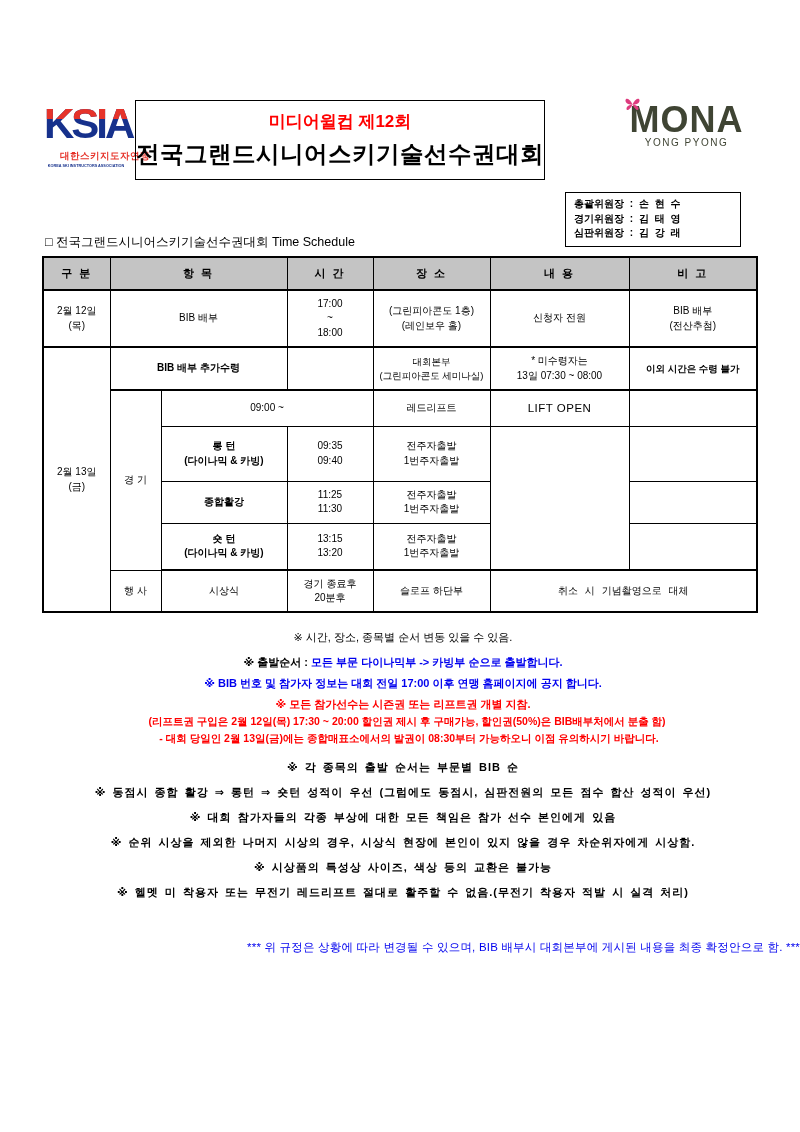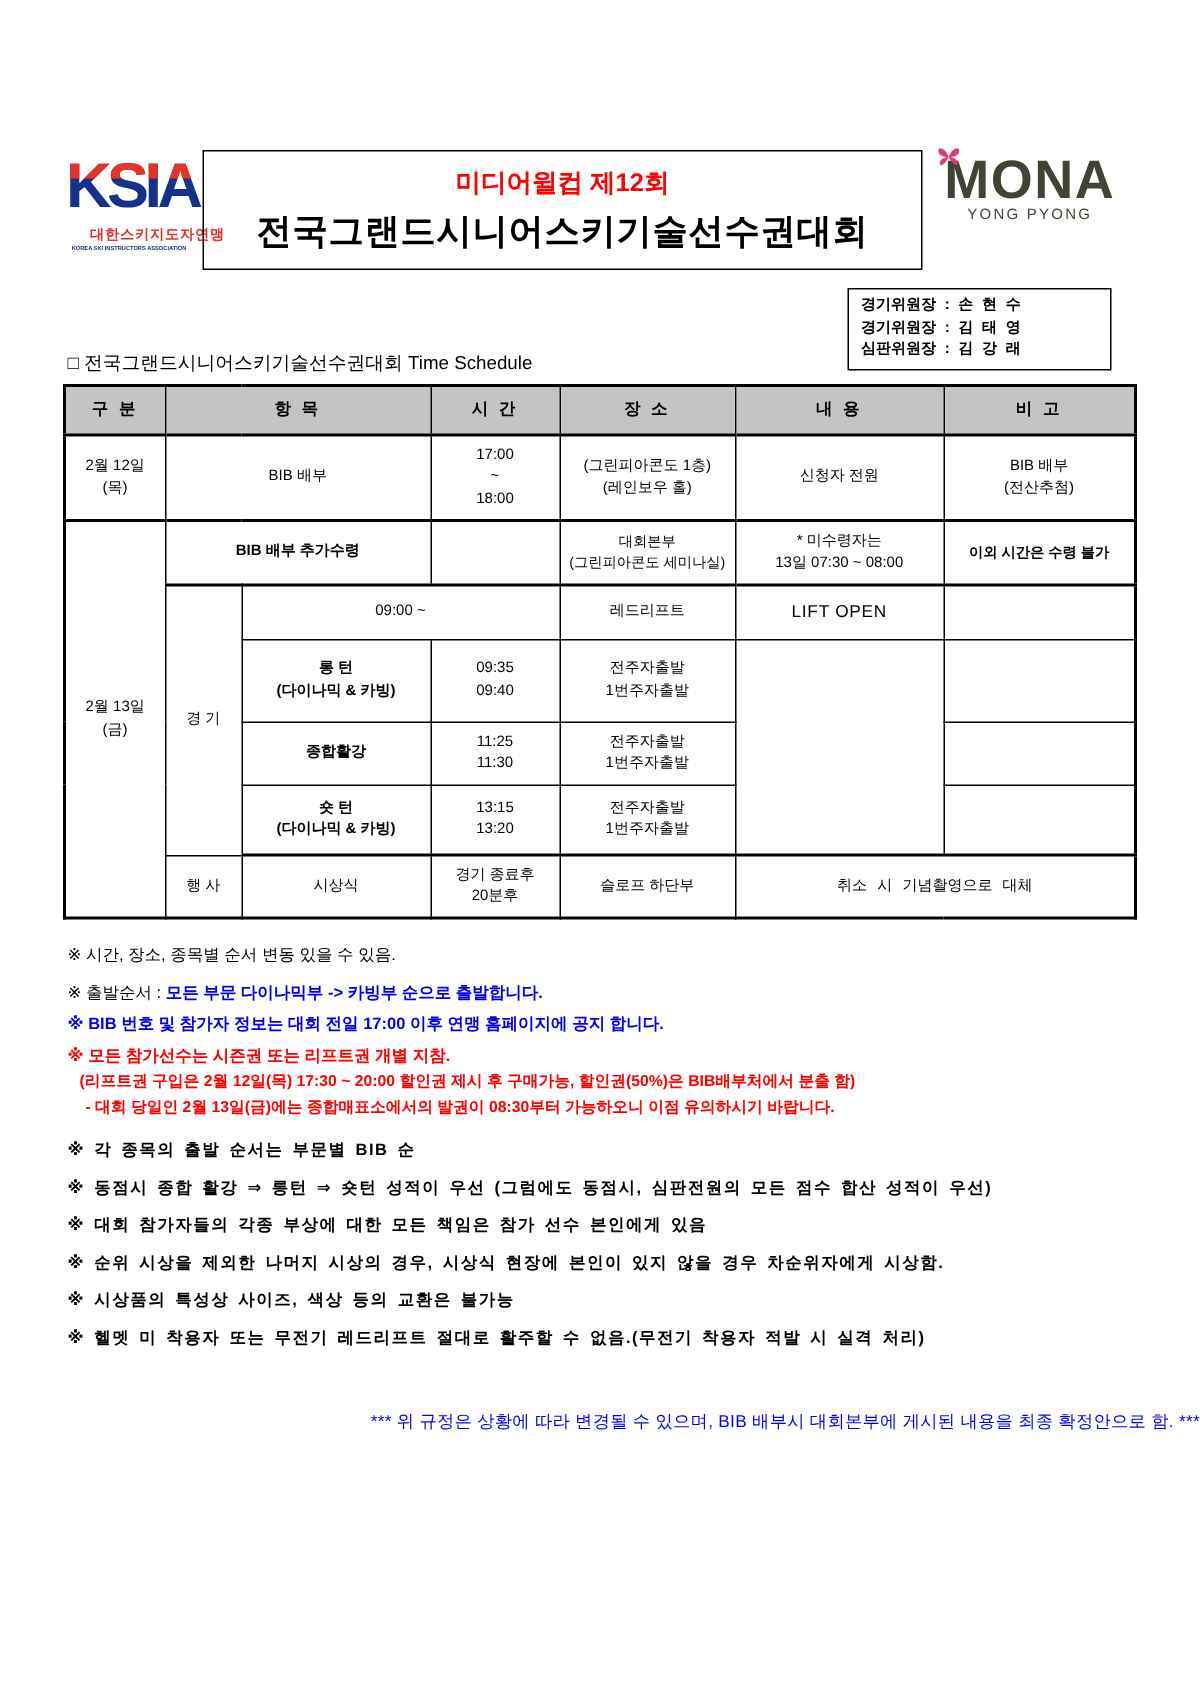--- a/index.html
+++ b/index.html
@@ -14,21 +14,21 @@
   
   .ksia-logo { position:absolute; left:44px; top:102px; width:84px; text-align:center; }
   .ksia-mark { position:relative; height:46px; line-height:44px;
     font-weight:900; font-size:42px; letter-spacing:-3px; }
   .ksia-blue { color:#16318c; }
   .ksia-red  { position:absolute; left:0; top:0; width:100%; height:17px;
     overflow:hidden; color:#e6332a; }
   .ksia-kr { margin-top:2px; font-size:9.5px; font-weight:bold; color:#e6332a; letter-spacing:0.5px; white-space:nowrap;padding-left:16px; }
   .ksia-en { font-size:4px; font-weight:bold; color:#16318c; white-space:nowrap; transform:scale(0.95); }
 
-  .title-box { position:absolute; left:135px; top:100px; width:480px; height:80px;
+  .title-box { position:absolute; left:135px; top:100px; width:410px; height:80px;
     border:1px solid #000; display:flex; flex-direction:column; justify-content:center;
     align-items:center; text-align:center; }
   .title-sub  { color:#ff0000; font-weight:bold; font-size:17px; margin-bottom:5px; }
   .title-main { color:#000; font-weight:bold; font-size:23.5px; letter-spacing:0.5px; white-space:nowrap; }
 
   .mona-logo { position:absolute; left:624px; top:106px; width:125px; text-align:center; }
   .mona-brand-row { position:relative; display:inline-block; }
   .butterfly { position:absolute; left:-6px; top:-9px; }
   .mona-brand { font-size:36px; font-weight:bold; color:#3f4433; letter-spacing:1px; line-height:28px; }
   .mona-sub { font-size:10px; color:#3f4433; letter-spacing:1.5px; margin-top:1px; white-space:nowrap; }
@@ -53,27 +53,27 @@
   tr.h-r7 { height:42px; }
   .ml { white-space:pre-line; }
   .b { font-weight:bold; }
   td.thick-bottom { border-bottom:2px solid #000; }
   td.cell-small { font-size:9.5px; }
   td.lift-open { font-size:11.5px; letter-spacing:0.5px; }
   td.spread { word-spacing:4px; }
 
   
   .notes { position:absolute; left:45px; top:630px; width:716px; }
-  .note { font-size:11px; line-height:15px; color:#000; white-space:nowrap; }
+  .note { font-size:11px; line-height:15px; color:#000; white-space:nowrap;text-align:center; }
   .note.gap-lg { margin-bottom:10px; }
   .note.gap-md { margin-bottom:6px; }
   .note.gap-sm { margin-bottom:2px; }
   .blue { color:#0000ee; font-weight:bold; }
   .red  { color:#ff0000; font-weight:bold; }
-  .black-b { color:#000; font-weight:normal; }
+  .black-b { color:#000; font-weight:bold; }
   .indent-deep { padding-left:105px; font-size:10.5px; }
   .indent-1 { padding-left:8px; font-size:10.5px; }
   .indent-2 { padding-left:12px; font-size:10.5px; }
   .gothic { font-weight:bold; letter-spacing:1px; word-spacing:2px; font-size:11px;
     margin-bottom:10px; }
   .notes-bottom { margin-top:14px; }
 
   .footer-note { position:absolute; left:0; top:940px; width:100%; text-align:right;
     font-size:11.5px; font-weight:normal; color:#0000ee; letter-spacing:0.2px; }
 </style>
@@ -105,21 +105,21 @@
           <path d="M8.5 7.5 C6 13 2.5 14.5 2.5 11.5 C2.5 9.3 5.5 7.8 8.5 7.5 Z" fill="#dd3b7e"></path>
           <path d="M8.5 7.5 C11 13 14.5 14.5 14.5 11.5 C14.5 9.3 11.5 7.8 8.5 7.5 Z" fill="#dd3b7e"></path>
         </svg>
       </span>
       <div class="mona-brand">MONA</div>
     </div>
     <div class="mona-sub">YONG PYONG</div>
   </div>
 
   <div class="officials-box">
-    <div>경기위원장 : 손 현 수</div>
+    <div>총괄위원장 : 손 현 수</div>
     <div>경기위원장 : 김 태 영</div>
     <div>심판위원장 : 김 강 래</div>
   </div>
 
   <div class="schedule-title">□ 전국그랜드시니어스키기술선수권대회 Time Schedule</div>
 
   <table class="schedule-table">
     <colgroup>
       <col style="width:67px">
         <col style="width:51px">

